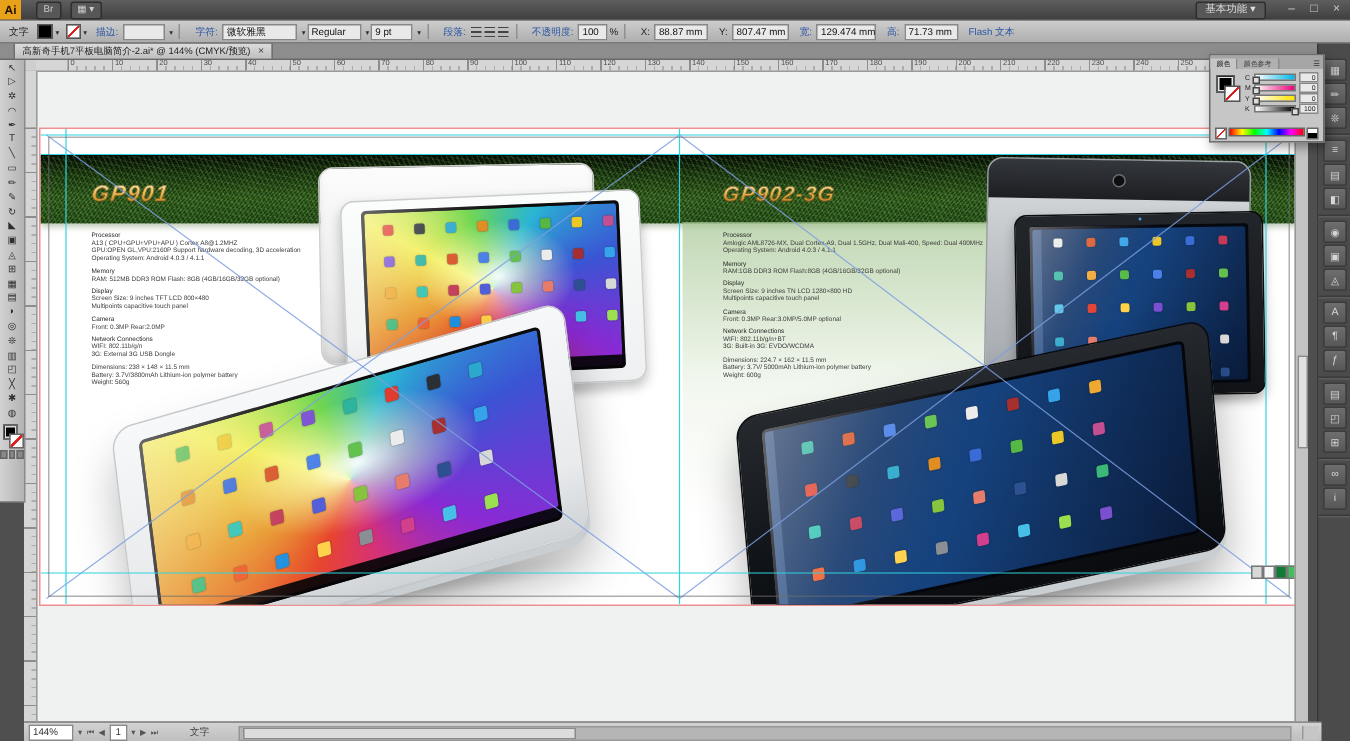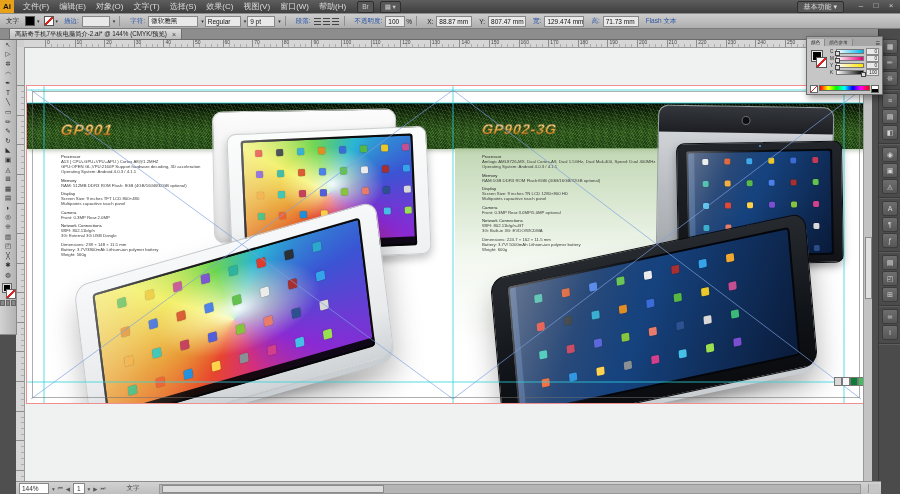--- a/index.html
+++ b/index.html
@@ -199,31 +199,20 @@
   .sb-status{margin-left:18px;color:#444;}
   .hscroll{flex:1;height:8px;margin:0 4px 0 16px;background:#b5b5b5;border:1px solid #979797;position:relative;}
   .hthumb{position:absolute;left:2px;top:0;width:220px;height:6px;background:#dcdcdc;border:1px solid #8a8a8a;}
   .sb-corner{width:10px;height:9px;background:#c6c6c6;border-left:1px solid #999;margin-right:2px;}
 </style>
 </head>
 <body>
 
 <div class="menubar">
   <div class="ai-logo">Ai</div>
-  <div style="display:flex">
-      <span class="menu-item">文件(F)</span>
-      <span class="menu-item">编辑(E)</span>
-      <span class="menu-item">对象(O)</span>
-      <span class="menu-item">文字(T)</span>
-      <span class="menu-item">选择(S)</span>
-      <span class="menu-item">效果(C)</span>
-      <span class="menu-item">视图(V)</span>
-      <span class="menu-item">窗口(W)</span>
-      <span class="menu-item">帮助(H)</span>
-    </div>
   <span class="appbar-btn">Br</span>
   <span class="appbar-btn">▦ ▾</span>
   <span class="workspace-btn">基本功能 ▾</span>
   <div class="win-btns">
     <span>–</span>
     <span>□</span>
     <span>×</span>
   </div>
 </div>
 

